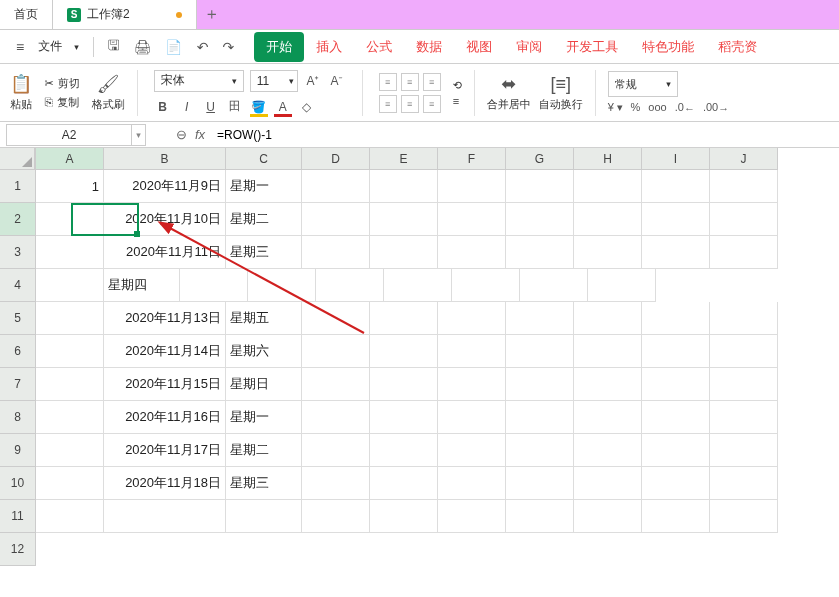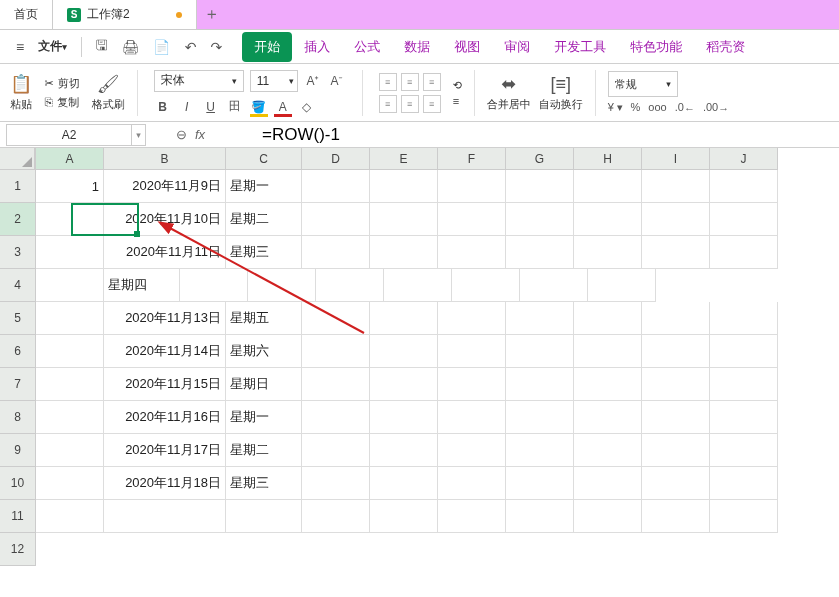--- a/index.html
+++ b/index.html
@@ -8,24 +8,24 @@
 .tabs-bar { height: 30px; background: #f0abfc; display: flex; align-items: stretch; border-bottom: 1px solid #ccc; }
 .tab { display: flex; align-items: center; padding: 0 14px; gap: 6px; border-right: 1px solid #ccc; }
 .tab.home { background: #fff; }
 .tab.active { background: #fff; }
 .tab-icon-s { width: 14px; height: 14px; background: #0a9454; color: #fff; font-size: 10px; display: flex; align-items: center; justify-content: center; border-radius: 2px; font-weight: bold; }
 .orange-dot { width: 6px; height: 6px; background: #f0a020; border-radius: 50%; margin-left: 40px; }
 .tab-add { width: 30px; display: flex; align-items: center; justify-content: center; color: #666; font-size: 16px; }
 
 .menu-bar { height: 34px; display: flex; align-items: center; padding: 0 10px; gap: 2px; border-bottom: 1px solid #d0d0d0; }
 .menu-icon-btn { padding: 4px 6px; color: #555; font-size: 14px; }
-.file-btn { display: flex; align-items: center; gap: 0; padding: 0 6px; font-weight: bold; }
+.file-btn { display: flex; align-items: center; gap: 12px; padding: 0 6px; }
 .vline { width: 1px; height: 20px; background: #d0d0d0; margin: 0 6px; }
 .menu-tabs { display: flex; gap: 0; margin-left: 12px; }
-.menu-tab { padding: 6px 12px; color: #a21caf; font-size: 13px; }
+.menu-tab { padding: 6px 12px; color: #ef4444; font-size: 13px; }
 .menu-tab.current { background: #0a9454; color: #fff; border-radius: 4px; }
 
 .ribbon { height: 58px; display: flex; align-items: center; padding: 4px 10px; border-bottom: 1px solid #d0d0d0; gap: 8px; }
 .rgroup { display: flex; flex-direction: column; align-items: center; gap: 2px; padding: 0 4px; }
 .rgroup.twoItem { gap: 4px; align-items: flex-start; }
 .rbtn-big { display: flex; flex-direction: column; align-items: center; font-size: 11px; color: #333; gap: 2px; }
 .rbtn-small { display: flex; align-items: center; gap: 4px; font-size: 11px; color: #333; }
 .ricon { font-size: 18px; color: #555; }
 .rvline { width: 1px; height: 46px; background: #e0e0e0; margin: 0 4px; }
 .font-select, .size-select { border: 1px solid #ccc; height: 22px; padding: 0 6px; font-size: 12px; background: #fff; display: flex; align-items: center; gap: 20px; }
@@ -39,21 +39,21 @@
 .wrap-col { display: flex; flex-direction: column; gap: 3px; }
 .numfmt { display: flex; flex-direction: column; gap: 4px; }
 .numfmt-sel { border: 1px solid #ccc; width: 70px; height: 20px; padding: 12px 6px; font-size: 11px; display: flex; align-items: center; justify-content: space-between; }
 .numfmt-row { display: flex; gap: 8px; font-size: 11px; color: #555; }
 
 .formula-bar { height: 26px; display: flex; align-items: center; border-bottom: 1px solid #d0d0d0; }
 .name-box { width: 140px; height: 22px; border: 1px solid #ccc; margin-left: 6px; display: flex; align-items: center; justify-content: center; font-size: 12px; background: #fff; }
 .name-box-dd { width: 14px; border-left: 1px solid #ccc; height: 100%; display: flex; align-items: center; justify-content: center; color: #888; font-size: 9px; }
 .fx-area { display: flex; align-items: center; margin-left: 30px; gap: 8px; }
 .fx-btn { color: #666; font-size: 13px; }
-.fx-input { border: none; font-size: 17px; padding: 2px 4px; width: 300px; outline: none; margin-left: 45px; }
+.fx-input { border: none; font-size: 12px; padding: 2px 4px; width: 300px; outline: none; }
 
 .sheet { display: flex; }
 .row-headers { display: flex; flex-direction: column; border-right: 1px solid #ccc; }
 .corner { width: 35px; height: 22px; background: #e8ebe8; border-bottom: 1px solid #ccc; border-right: 1px solid #ccc; position: relative; }
 .corner:after { content: ""; position: absolute; right: 2px; bottom: 2px; border: 5px solid transparent; border-right-color: #aaa; border-bottom-color: #aaa; }
 .row-hdr { width: 35px; height: 33px; background: #e8ebe8; border-bottom: 1px solid #ccc; display: flex; align-items: center; justify-content: center; font-size: 12px; color: #444; }
 .row-hdr.sel { background: #d0e8d8; }
 .grid { position: relative; }
 .col-headers { display: flex; }
 .col-hdr { height: 22px; background: #e8ebe8; border-right: 1px solid #ccc; border-bottom: 1px solid #ccc; display: flex; align-items: center; justify-content: center; font-size: 12px; color: #444; }

